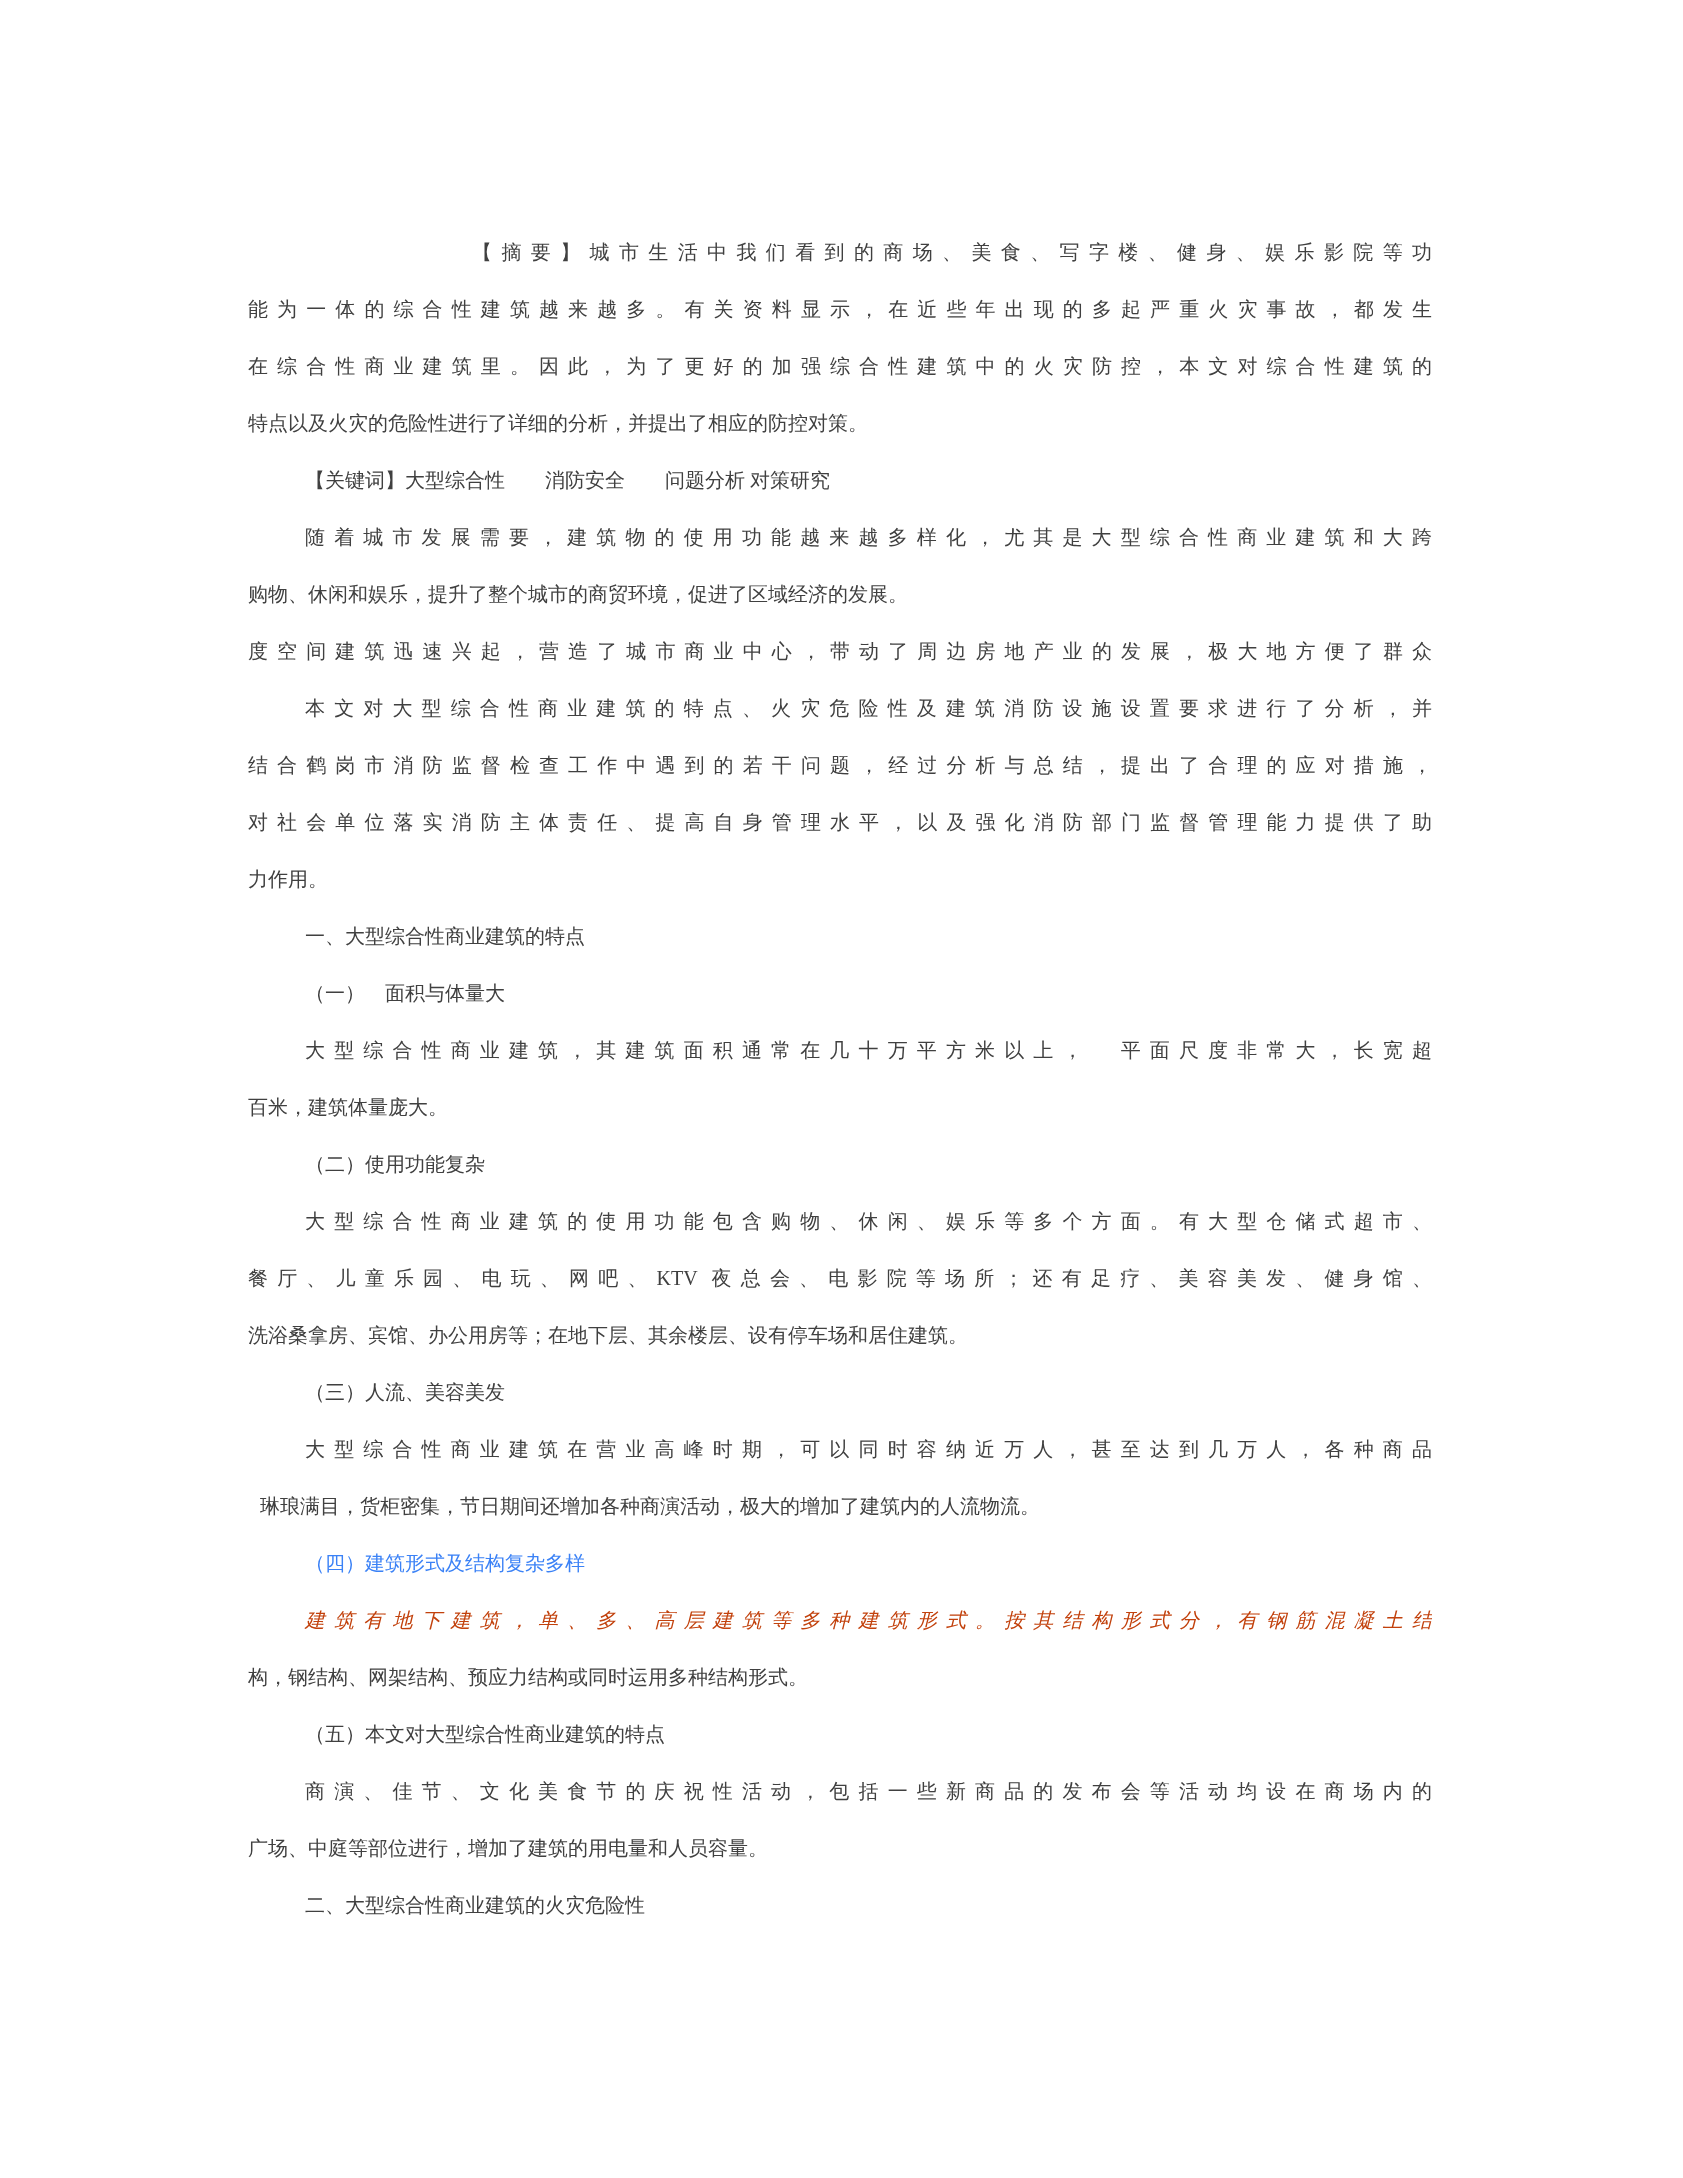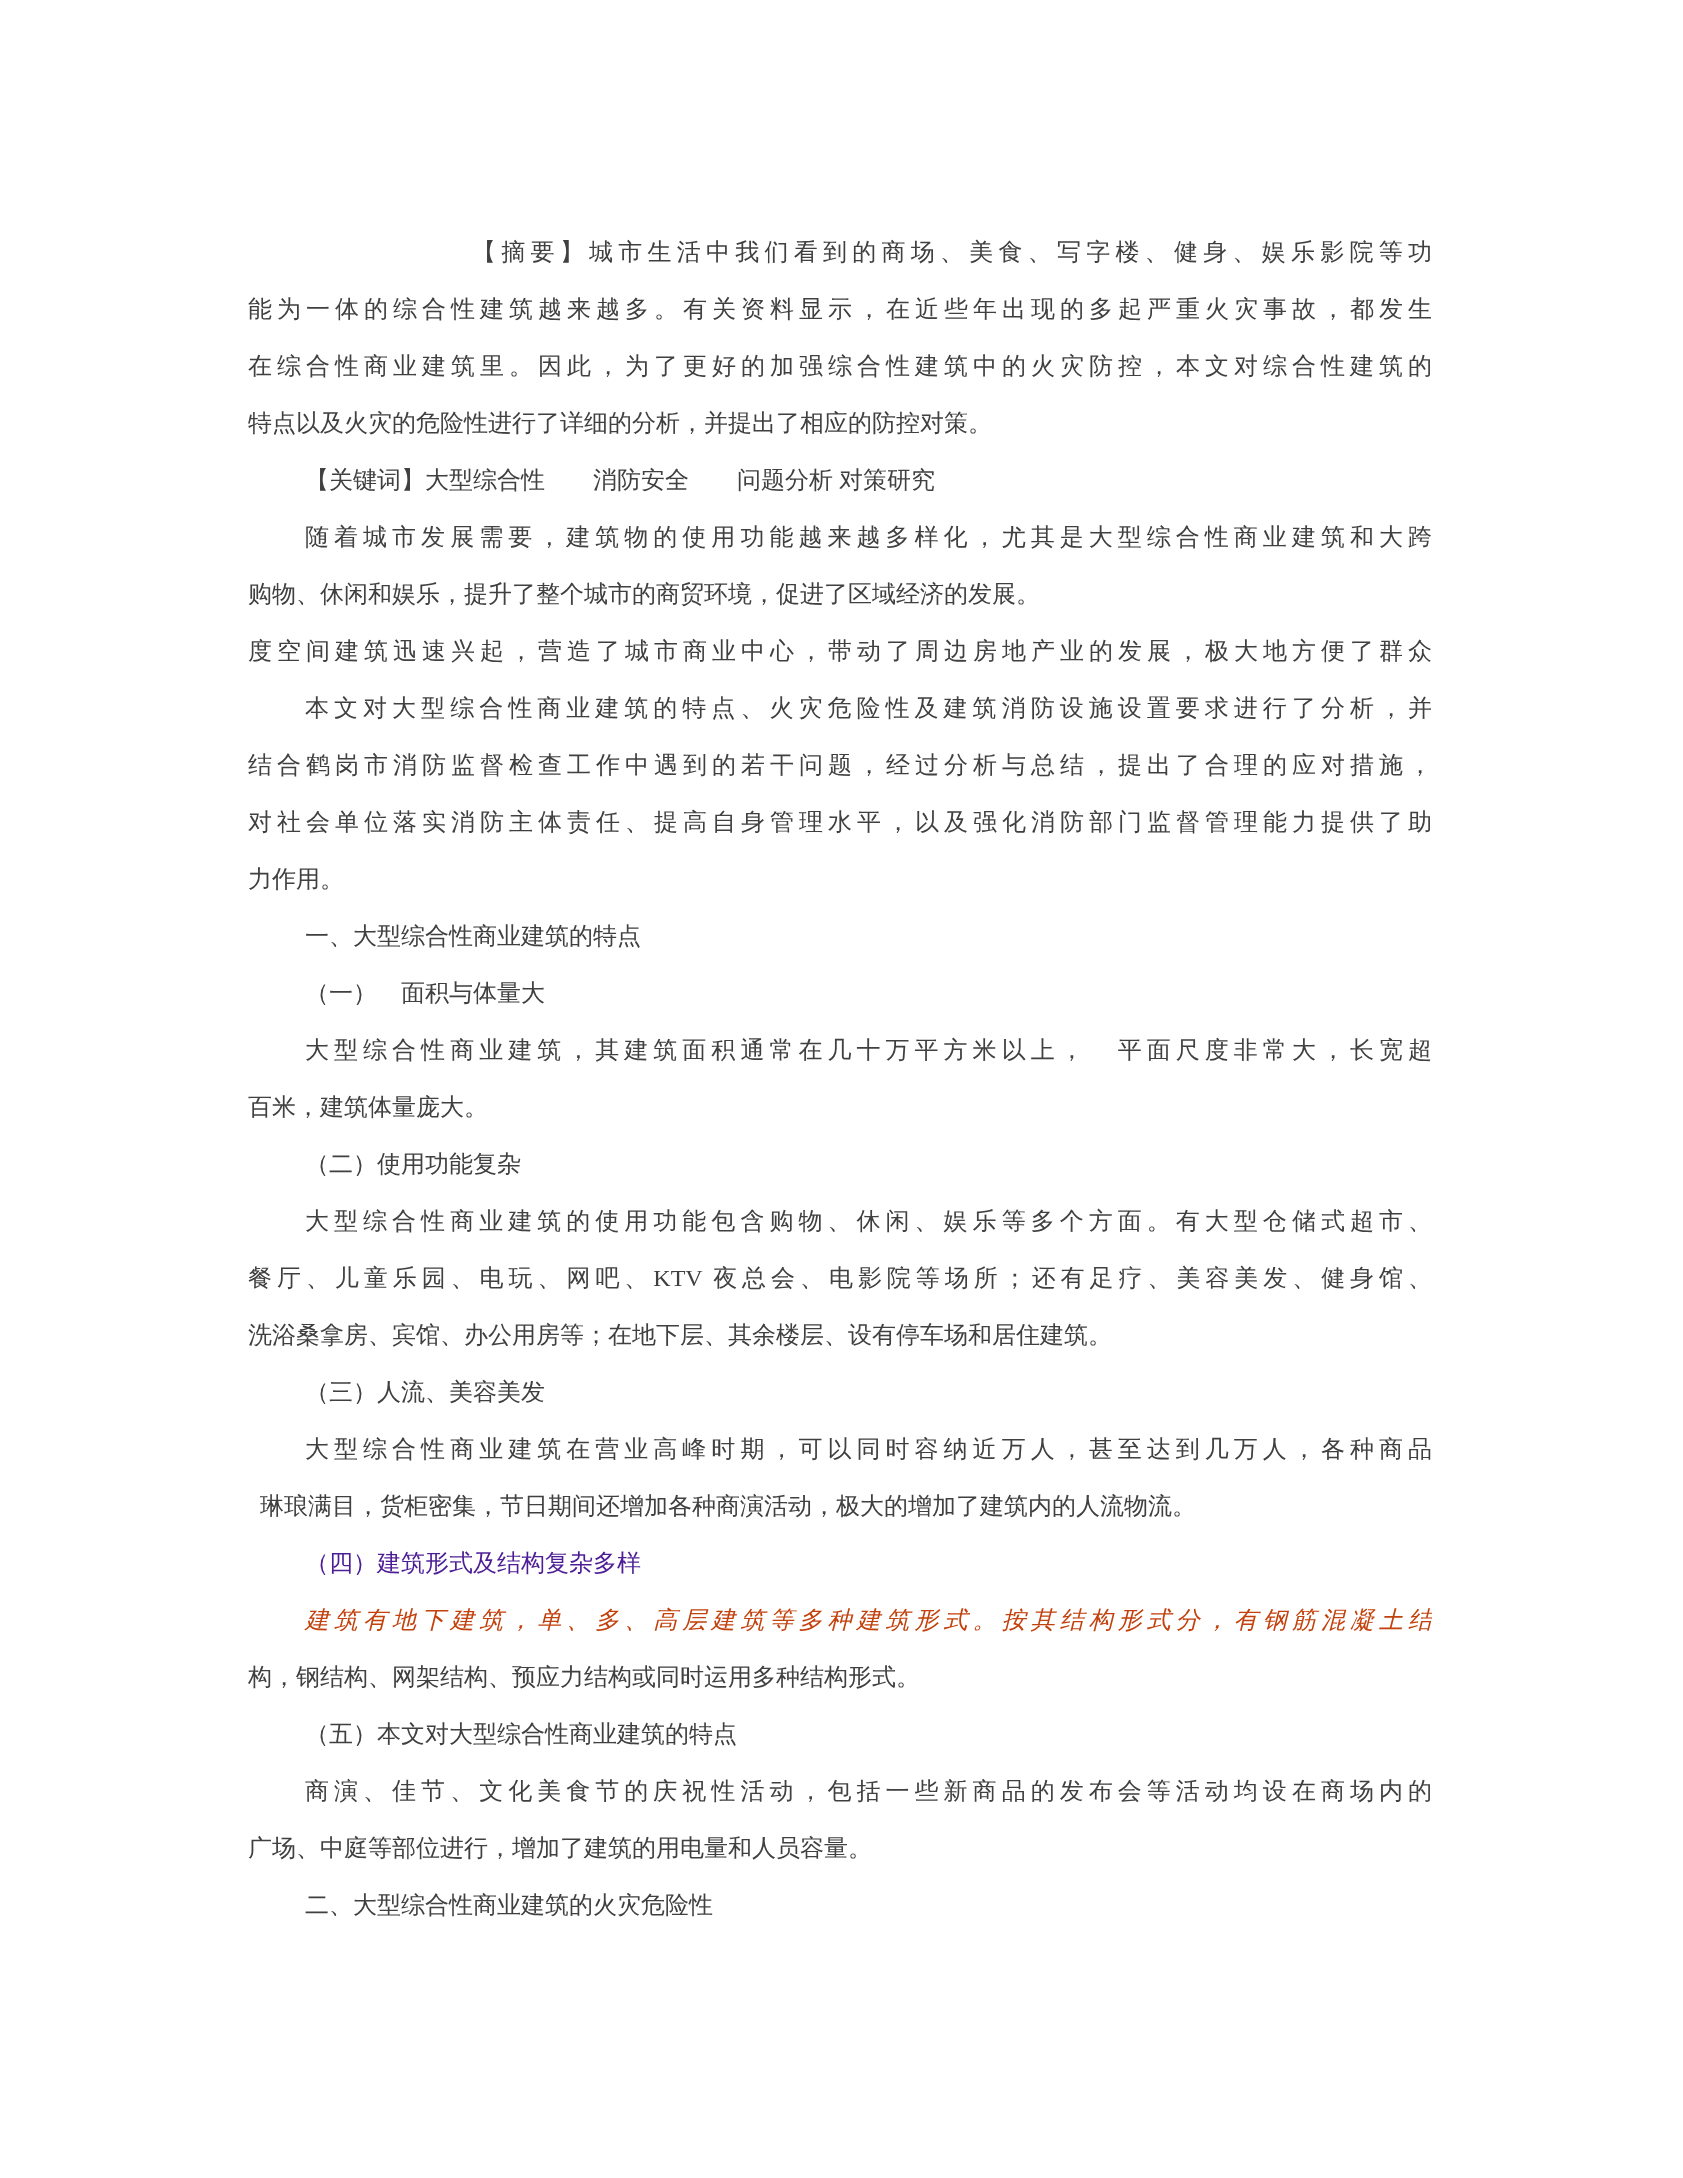--- a/index.html
+++ b/index.html
@@ -15,21 +15,21 @@
     overflow: hidden;
   }
   .content {
     position: absolute;
     left: 248px;
     top: 224px;
     width: 1184px;
   }
   .line {
     font-family: "Liberation Serif", "DejaVu Serif", serif;
-    font-size: 24px;
+    font-size: 20px;
     line-height: 57px;
     height: 57px;
     color: #404040;
     white-space: pre-wrap;
     overflow: hidden;
     text-align: left;
     box-sizing: border-box;
   }
   .line.fill {
     text-align: justify;
@@ -57,21 +57,21 @@
       <div class="line" style="padding-left: 57px; color: rgb(64, 64, 64);">（一）　面积与体量大</div>
       <div class="line fill" style="padding-left: 57px; color: rgb(64, 64, 64);">大型综合性商业建筑，其建筑面积通常在几十万平方米以上，　平面尺度非常大，长宽超</div>
       <div class="line" style="padding-left: 0px; color: rgb(64, 64, 64);">百米，建筑体量庞大。</div>
       <div class="line" style="padding-left: 57px; color: rgb(64, 64, 64);">（二）使用功能复杂</div>
       <div class="line fill" style="padding-left: 57px; color: rgb(64, 64, 64);">大型综合性商业建筑的使用功能包含购物、休闲、娱乐等多个方面。有大型仓储式超市、</div>
       <div class="line fill" style="padding-left: 0px; color: rgb(64, 64, 64);">餐厅、儿童乐园、电玩、网吧、KTV 夜总会、电影院等场所；还有足疗、美容美发、健身馆、</div>
       <div class="line" style="padding-left: 0px; color: rgb(64, 64, 64);">洗浴桑拿房、宾馆、办公用房等；在地下层、其余楼层、设有停车场和居住建筑。</div>
       <div class="line" style="padding-left: 57px; color: rgb(64, 64, 64);">（三）人流、美容美发</div>
       <div class="line fill" style="padding-left: 57px; color: rgb(64, 64, 64);">大型综合性商业建筑在营业高峰时期，可以同时容纳近万人，甚至达到几万人，各种商品</div>
       <div class="line" style="padding-left: 0px; color: rgb(64, 64, 64); margin-left: 12px;">琳琅满目，货柜密集，节日期间还增加各种商演活动，极大的增加了建筑内的人流物流。</div>
-      <div class="line" style="padding-left: 57px; color: #4c1d95;">（四）建筑形式及结构复杂多样</div>
+      <div class="line" style="padding-left: 57px; color: #3b82f6;">（四）建筑形式及结构复杂多样</div>
       <div class="line fill" style="padding-left: 57px; color: #c2410c; font-style: italic;">建筑有地下建筑，单、多、高层建筑等多种建筑形式。按其结构形式分，有钢筋混凝土结</div>
       <div class="line" style="padding-left: 0px; color: rgb(64, 64, 64);">构，钢结构、网架结构、预应力结构或同时运用多种结构形式。</div>
       <div class="line" style="padding-left: 57px; color: rgb(64, 64, 64);">（五）本文对大型综合性商业建筑的特点</div>
       <div class="line fill" style="padding-left: 57px; color: rgb(64, 64, 64);">商演、佳节、文化美食节的庆祝性活动，包括一些新商品的发布会等活动均设在商场内的</div>
       <div class="line" style="padding-left: 0px; color: rgb(64, 64, 64);">广场、中庭等部位进行，增加了建筑的用电量和人员容量。</div>
       <div class="line" style="padding-left: 57px; color: rgb(64, 64, 64);">二、大型综合性商业建筑的火灾危险性</div>
     </div>
 </div>
 
 

